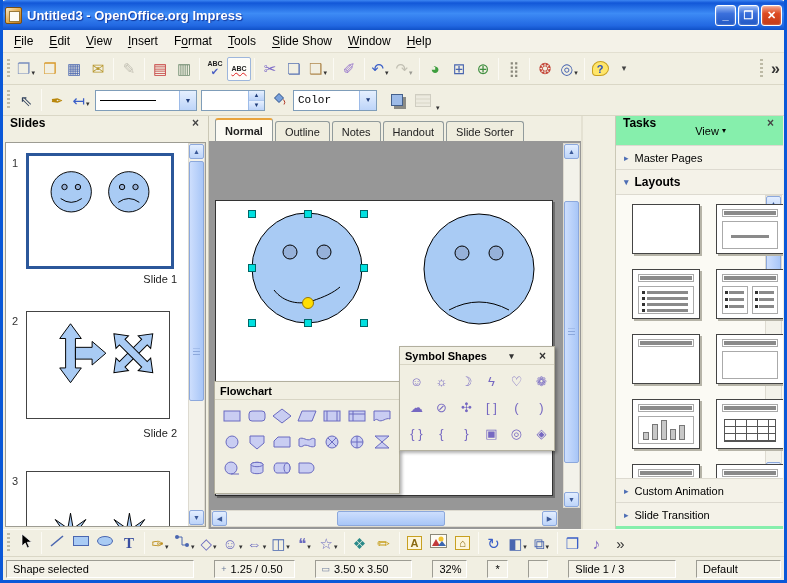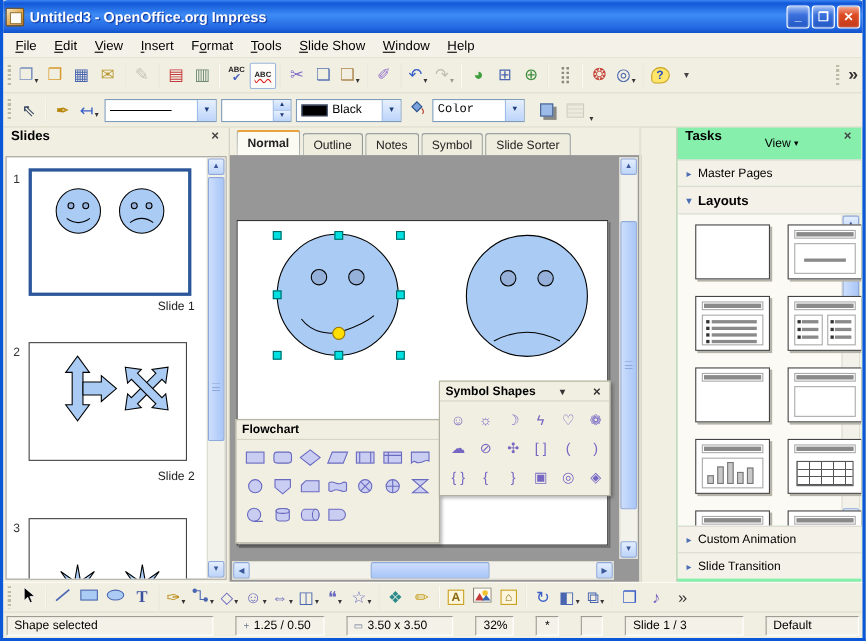--- a/index.html
+++ b/index.html
@@ -258,27 +258,20 @@
         </span>
         <span class="xp-dd">▼</span>
       </div>
       <div class="xp-combo" style="width: 64px;">
         <span class="val"></span>
         <span class="spin">
           <span>▲</span>
           <span style="border-bottom:none">▼</span>
         </span>
       </div>
-      <div class="xp-combo" style="width: 96px;">
-        <span class="val">
-          <span class="swatch" style="background:#000000"></span>
-          <span>Black</span>
-        </span>
-        <span class="xp-dd">▼</span>
-      </div>
       <div class="tb-btn">
         <span><svg width="16" height="15">
             <path d="M3.5,7 L8,2.5 L12.5,7 L8,11.5 Z" fill="#7AA2DC" stroke="#2A4F8A"></path>
             <path d="M12.5,8.5 q2.5,3 0.5,5" stroke="#B03A2A" fill="none"></path>
           </svg></span>
       </div>
       <div class="xp-combo" style="width: 84px; font-family: Liberation Mono, monospace;">
         <span class="val">
           <span>Color</span>
         </span>
@@ -343,21 +336,21 @@
         </div>
       </div>
   </div>
   <div class="splitter" style="left:206px"></div>
 
   <div id="center">
     <div class="tabs" id="view-tabs">
         <div class="tab active">Normal</div>
         <div class="tab">Outline</div>
         <div class="tab">Notes</div>
-        <div class="tab">Symbol</div>
+        <div class="tab">Handout</div>
         <div class="tab">Slide Sorter</div>
       </div>
     <div id="workspace">
       <div id="canvas">
         <svg width="338" height="296" viewBox="0 0 338 296">
           <g>
             <circle cx="91" cy="67" r="55" fill="#A9CBF4" stroke="#000"></circle>
             <circle cx="74" cy="51" r="7" fill="#96B1D9" stroke="#000"></circle>
             <circle cx="108" cy="51" r="7" fill="#96B1D9" stroke="#000"></circle>
             <path d="M58,89 C68,102 84,104 96,100 C108,96 117,92 124,86" fill="none" stroke="#000"></path>

